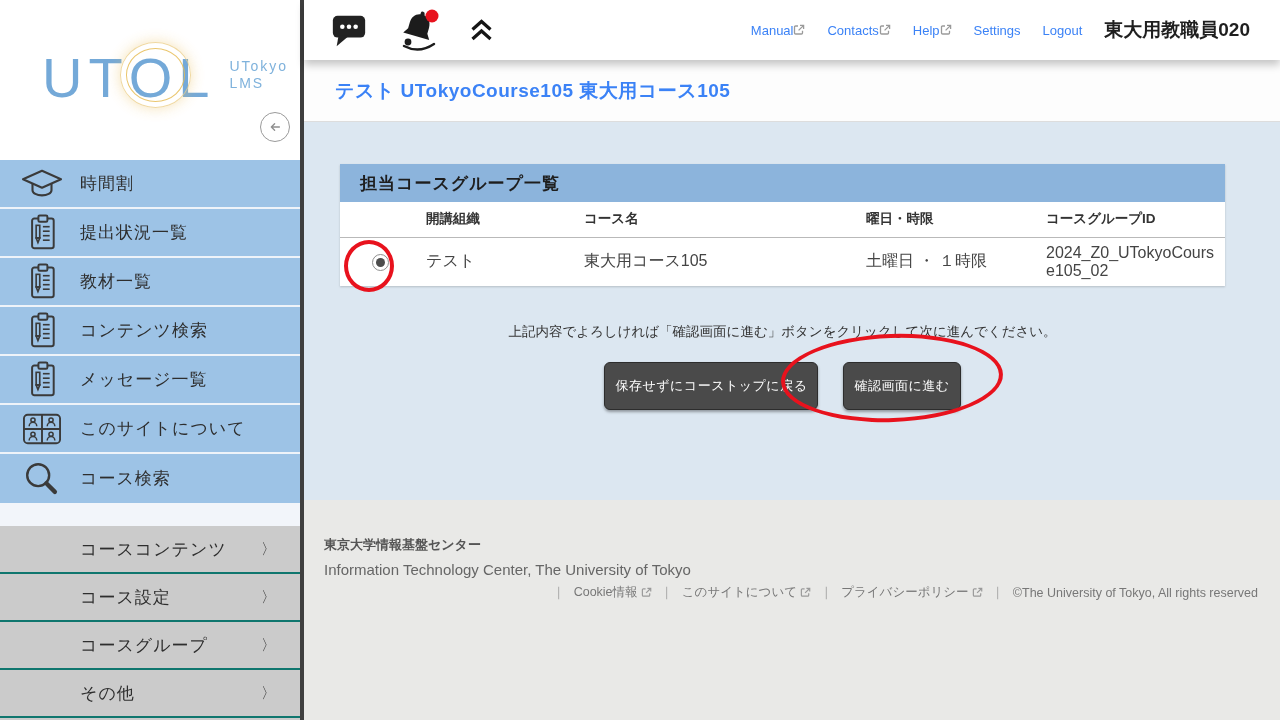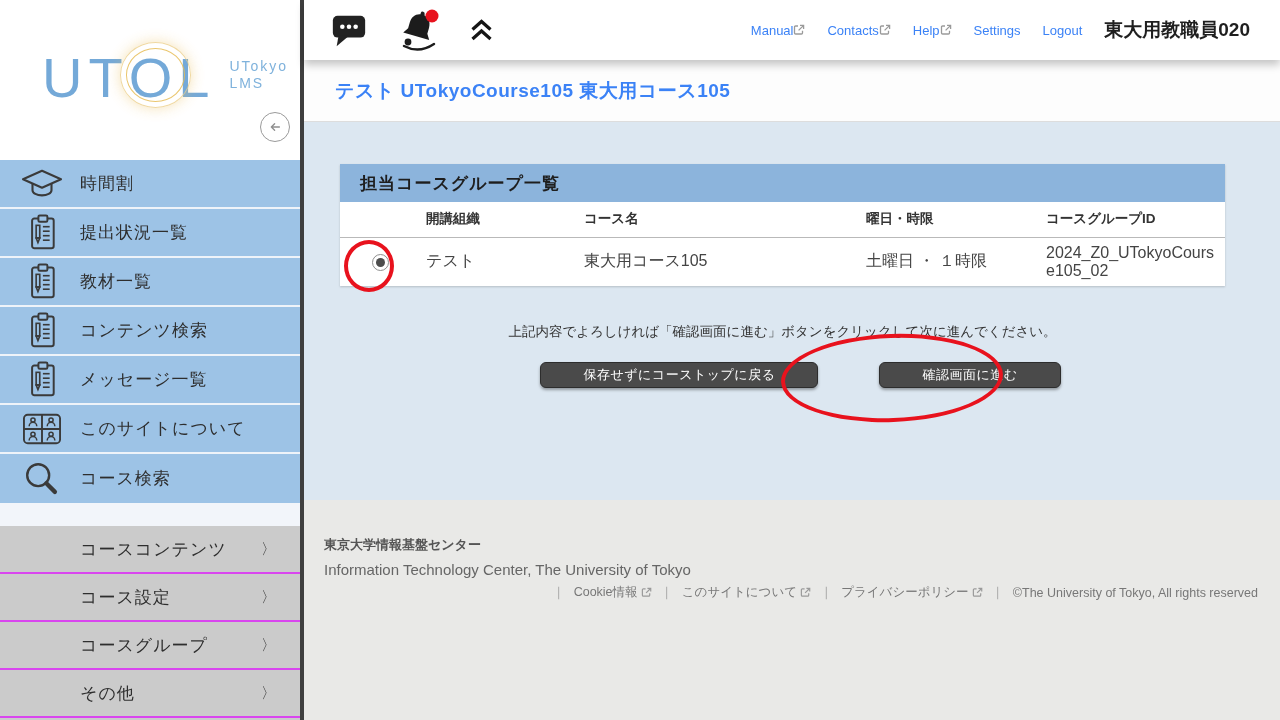--- a/index.html
+++ b/index.html
@@ -23,21 +23,21 @@
 
   .menu-main { display:flex; flex-direction:column; }
   .menu-item { height:49px; background:#9dc3e6; display:flex; align-items:center; border-bottom:2px solid #eef3f9; cursor:pointer; }
   .menu-item:last-child { border-bottom:none; }
   .menu-icon { width:44px; margin-left:20px; display:flex; align-items:center; justify-content:center; }
   .menu-label { margin-left:16px; font-size:17px; color:#2e2e2e; letter-spacing:1px; }
 
   .menu-gap { height:23px; background:#f2f5fa; }
 
   .menu-course { display:flex; flex-direction:column; flex:1; background:#cbcbcb; }
-  .course-item { height:48px; background:#cbcbcb; display:flex; align-items:center; border-bottom:2px solid #d946ef; cursor:pointer; position:relative; }
+  .course-item { height:48px; background:#cbcbcb; display:flex; align-items:center; border-bottom:2px solid #0f766e; cursor:pointer; position:relative; }
   .course-label { margin-left:80px; font-size:17px; color:#2e2e2e; letter-spacing:1px; }
   .course-chevron { position:absolute; right:24px; font-size:15px; color:#3a3a3a; }
 
   
   .main { flex:1; display:flex; flex-direction:column; background:#fff; }
 
   .topbar { height:60px; background:#fff; display:flex; align-items:center; padding-left:26px; padding-right:30px; box-shadow:0 5px 8px rgba(0,0,0,.22); position:relative; z-index:5; }
   .topbar-icons { display:flex; align-items:center; gap:28px; }
   .icon-btn { position:relative; display:flex; align-items:center; justify-content:center; cursor:pointer; }
   .topbar-right { margin-left:auto; display:flex; align-items:center; gap:22px; }
@@ -58,21 +58,21 @@
   .table-title { font-size:17px; font-weight:bold; color:#1e1e1e; letter-spacing:1px; }
   table.group-table { width:885px; border-collapse:collapse; table-layout:fixed; background:#fff; }
   .group-table th { font-size:13.5px; font-weight:bold; color:#333; text-align:left; height:35px; border-bottom:1px solid #b9b9b9; padding:0 6px; }
   .group-table td { font-size:16px; color:#444; height:49px; vertical-align:middle; padding:4px 6px; word-break:break-all; }
   .radio-cell { text-align:center; }
   .radio { display:inline-block; width:17px; height:17px; border:1px solid #8f8f8f; border-radius:50%; background:#fff; position:relative; vertical-align:middle; cursor:pointer; }
   .radio.checked::after { content:""; position:absolute; left:3.5px; top:3.5px; width:9px; height:9px; border-radius:50%; background:#4d4d4d; }
 
   .confirm-note { width:885px; margin-top:37px; text-align:center; font-size:13.5px; color:#333; }
   .button-row { width:885px; margin-top:21px; display:flex; justify-content:center; gap:25px; }
-  .dark-btn { height:26px; padding:0 42px; background:#4a4a4a; border:1px solid #2d2d2d; border-radius:6px; color:#fff; font-size:13px; letter-spacing:.5px; box-shadow:0 2px 3px rgba(0,0,0,.35); cursor:pointer; font-family:inherit;margin-left:36px; }
+  .dark-btn { height:48px; padding:0 10px; background:#4a4a4a; border:1px solid #2d2d2d; border-radius:6px; color:#fff; font-size:13px; letter-spacing:.5px; box-shadow:0 2px 3px rgba(0,0,0,.35); cursor:pointer; font-family:inherit; }
 
   .annot { position:absolute; border:4px solid #e8121d; border-radius:50%; pointer-events:none; }
   .annot-radio { left:40px; top:118px; width:50px; height:52px; }
   .annot-button { left:477px; top:212px; width:222px; height:88px; transform:rotate(-2deg); }
 
   .footer { flex:1; background:#e9e9e7; padding:36px 22px 0 20px; }
   .footer-org-ja { font-size:13px; font-weight:bold; color:#555; }
   .footer-org-en { margin-top:7px; font-size:15px; color:#666; }
   .footer-links { margin-top:6px; display:flex; justify-content:flex-end; align-items:center; gap:9px; font-size:12.5px; color:#777; }
   .footer-links .pipe { color:#999; }

